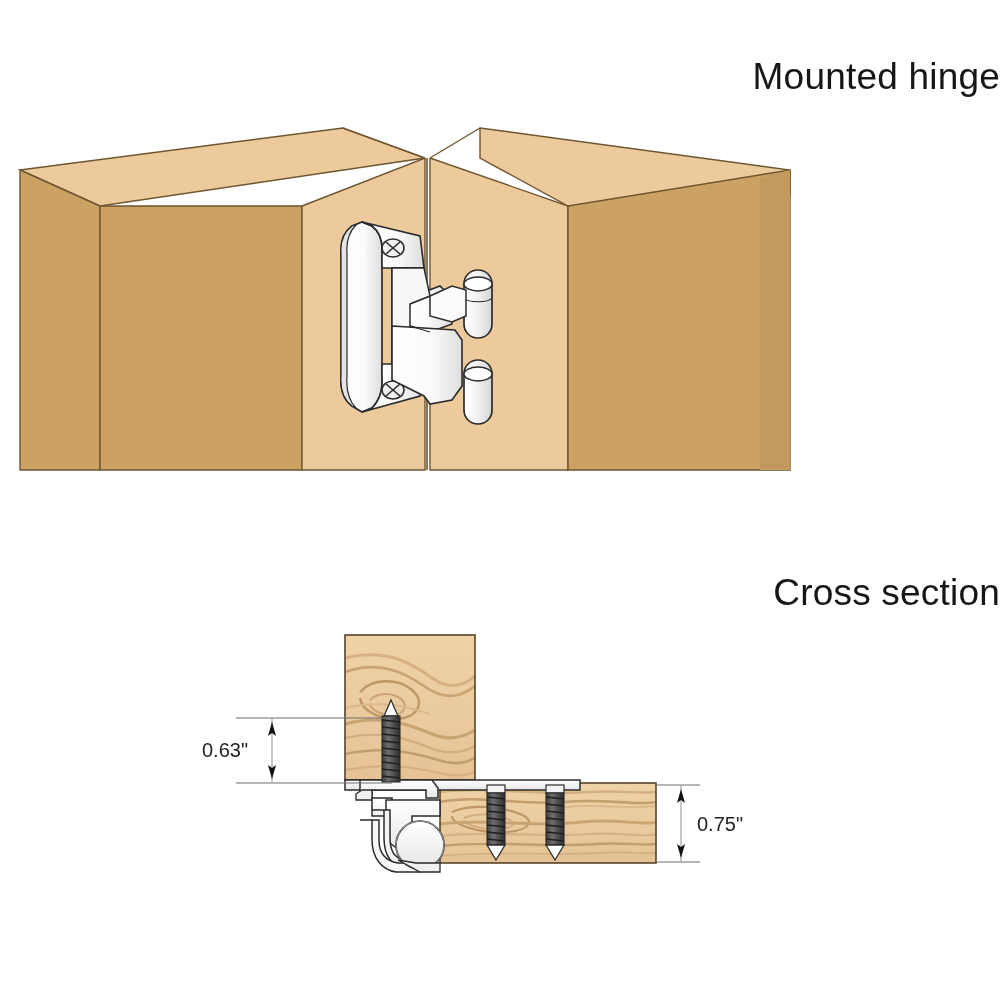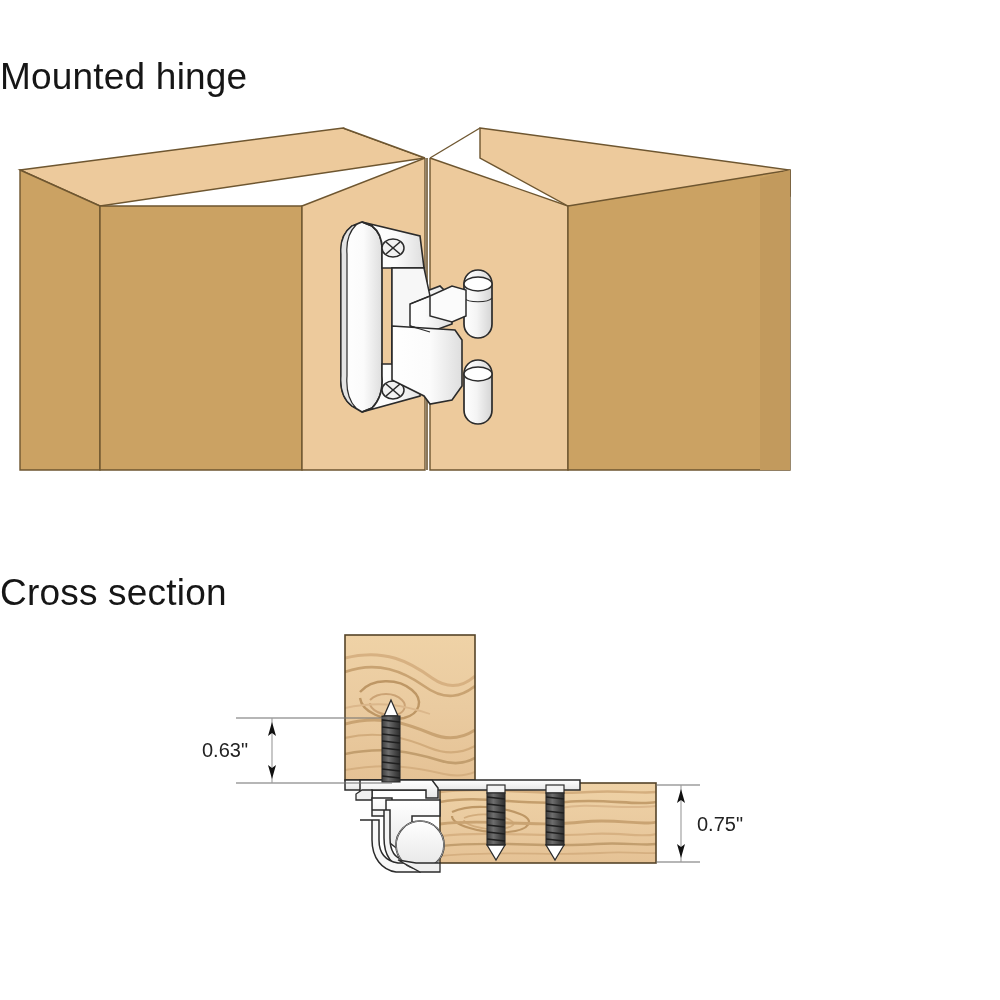--- a/index.html
+++ b/index.html
@@ -16,21 +16,21 @@
     overflow: hidden;
   }
   .page {
     position: relative;
     width: 1000px;
     height: 1000px;
   }
   .fig-title {
     position: absolute;
     width: 1000px;
-    text-align: left;
+    text-align: right;
     font-size: 37px;
     font-weight: 400;
     letter-spacing: 0.2px;
     color: #161616;
     font-family: "Liberation Sans", sans-serif;
   }
   #title-mounted { top: 56px; left: 0; }
   #title-cross   { top: 572px; left: 0; }
 
   .fig-wrap { position: absolute; }

